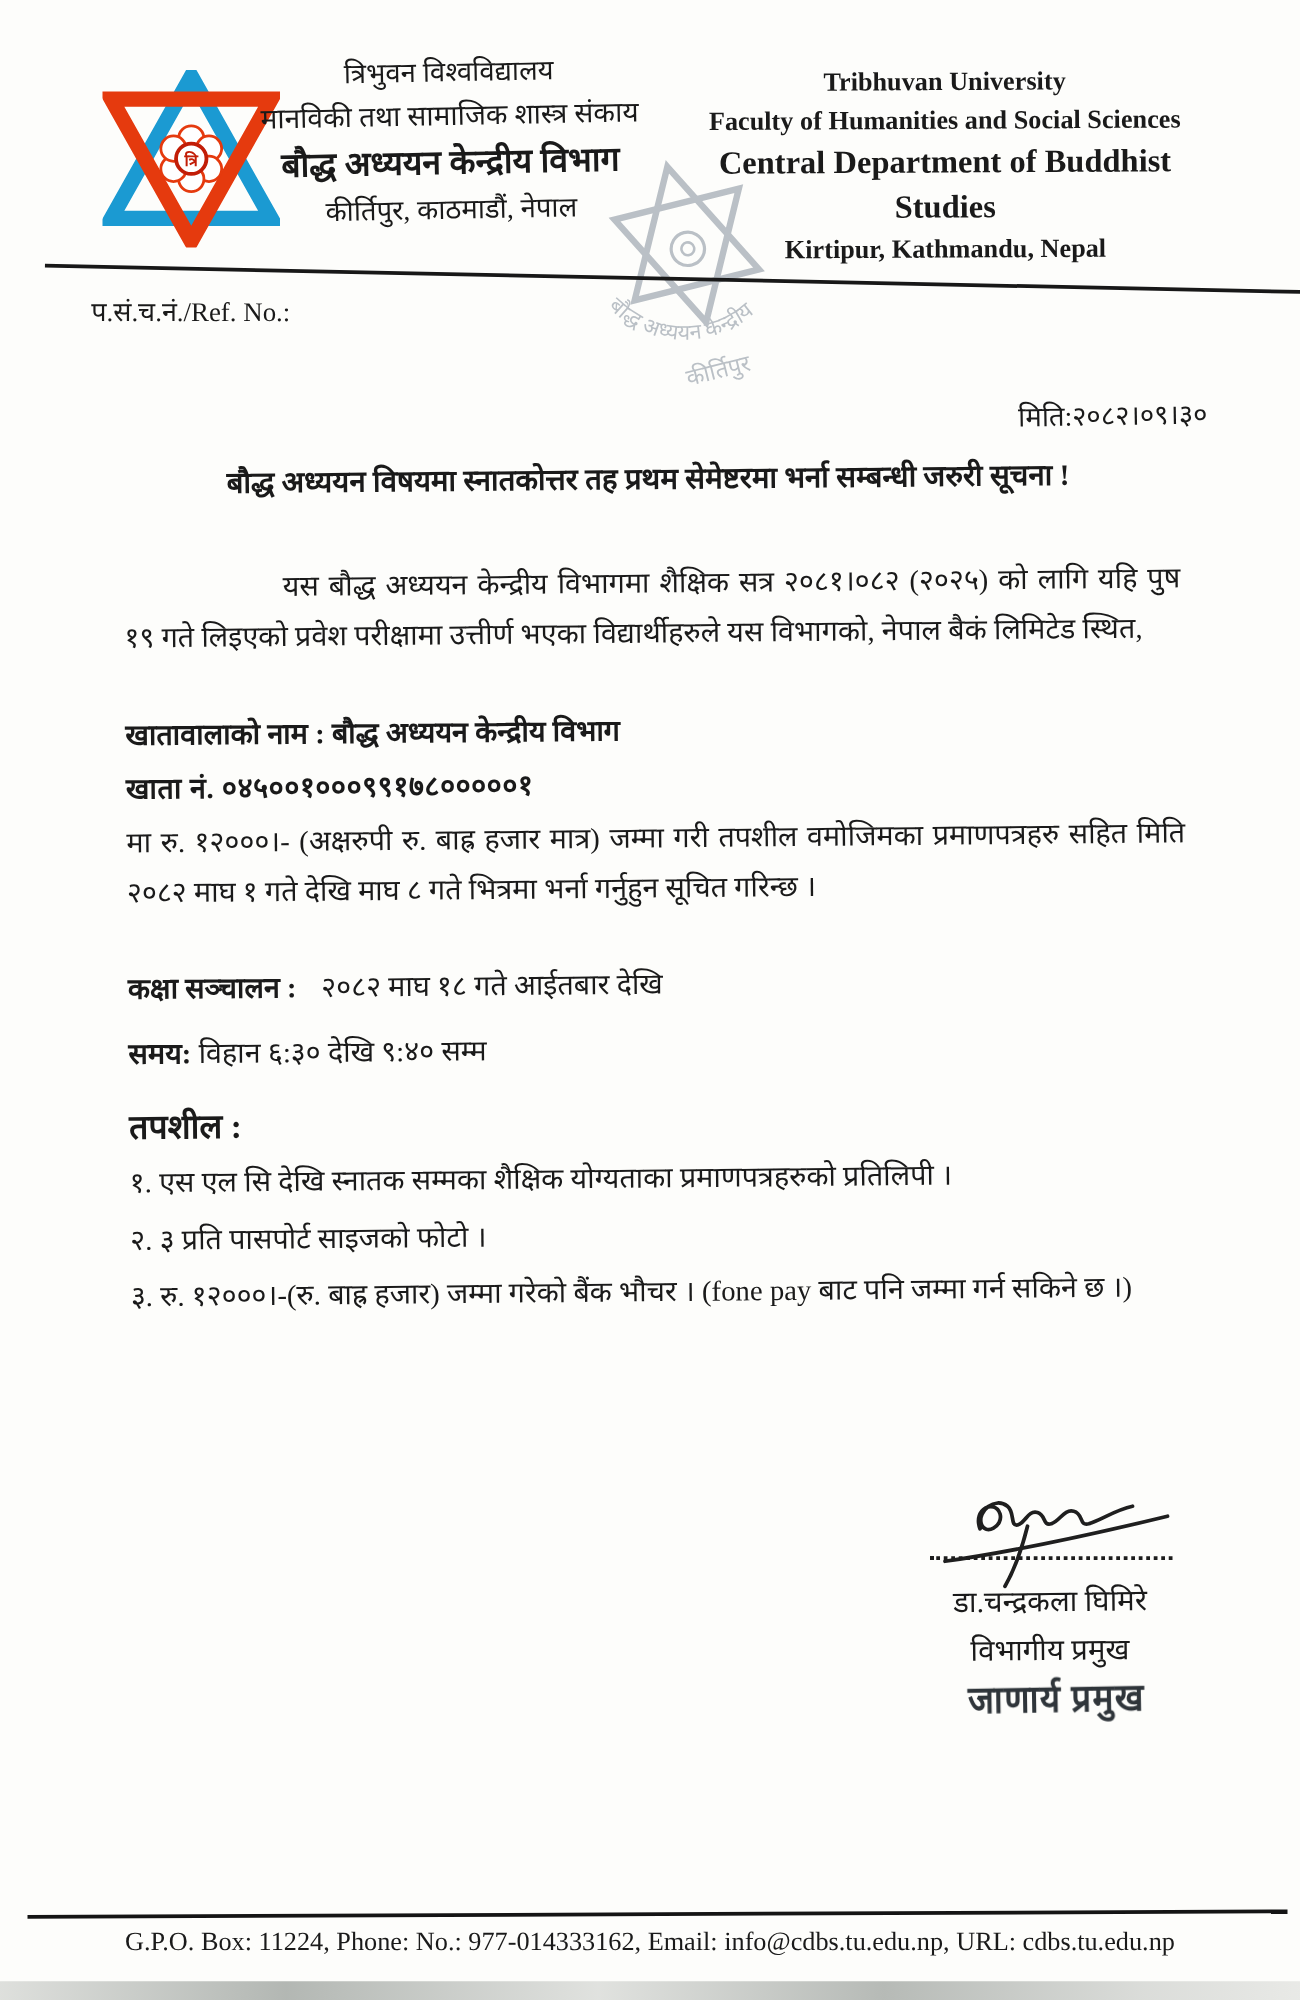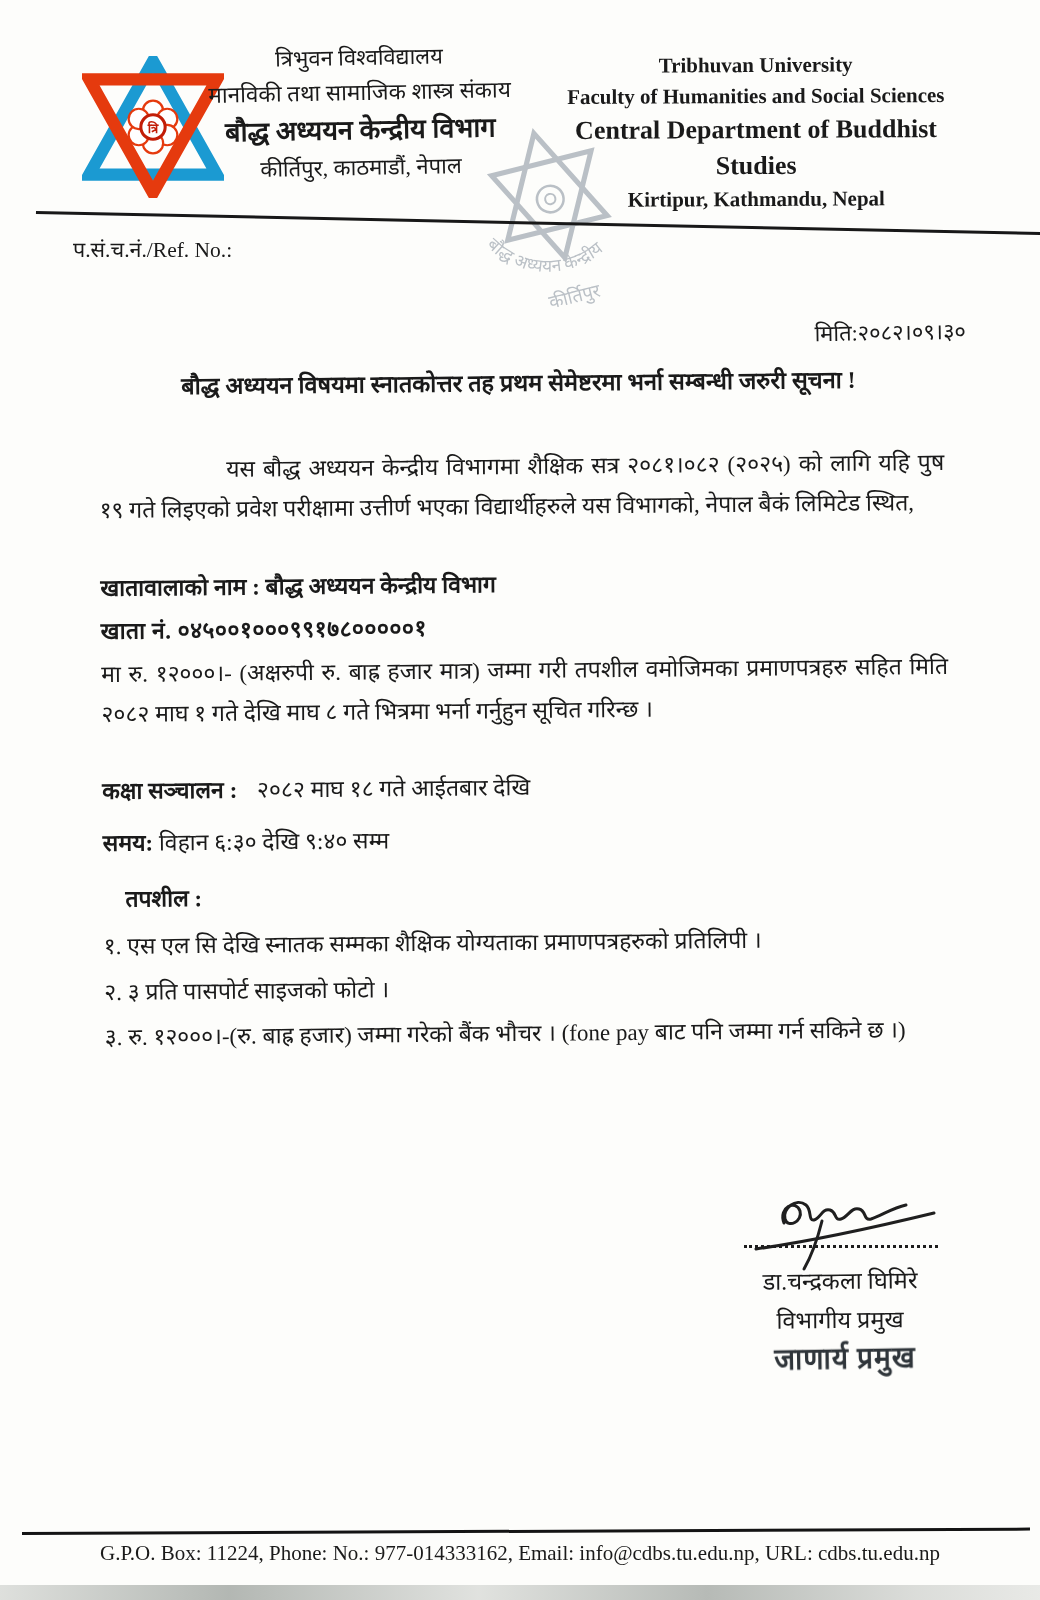--- a/index.html
+++ b/index.html
@@ -31,21 +31,21 @@
   .para{font-size:23px; line-height:39.5px; text-align:justify;}
   .p1{left:102px; top:447px; width:845px; text-indent:127px;}
   .acct1{left:102px; top:567px; width:845px; font-size:23px; font-weight:700;}
   .acct2{left:102px; top:610px; width:845px; font-size:23px; font-weight:700; letter-spacing:.5px;}
   .p2{left:102px; top:651px; width:847px;}
   .kv{font-size:23px;}
   .cls{left:102px; top:770px; width:845px;}
   .tim{left:102px; top:822px; width:845px;}
   .kv b{font-weight:700;}
   .kv .gap{display:inline-block; width:14px;}
-  .tapasil{left:102px; top:878px; font-size:23px; font-weight:700;margin-left:22px;}
+  .tapasil{left:102px; top:878px; font-size:27px; font-weight:700;}
   .it1{left:102px; top:925px; width:848px; font-size:23px;}
   .it2{left:102px; top:971px; width:848px; font-size:23px;}
   .it3{left:102px; top:1014px; width:850px;}
   
   .sig-svg{left:748px; top:1183px; width:200px; height:90px;}
   .dotline{left:744px; top:1245px; width:194px; height:0; border-bottom:3.5px dotted #1d1d1d;}
   .sg-name{left:688px; top:1264px; width:304px; text-align:center; font-size:23.5px; transform:rotate(-0.6deg);}
   .sg-role{left:688px; top:1303px; width:304px; text-align:center; font-size:23.5px; transform:rotate(-0.6deg);}
   .sg-stamp{left:700px; top:1338px; width:290px; text-align:center; font-size:28px; font-weight:700;
             color:#2f353a; filter:blur(.5px); transform:rotate(-1deg) scaleY(1.08); letter-spacing:1px;}

